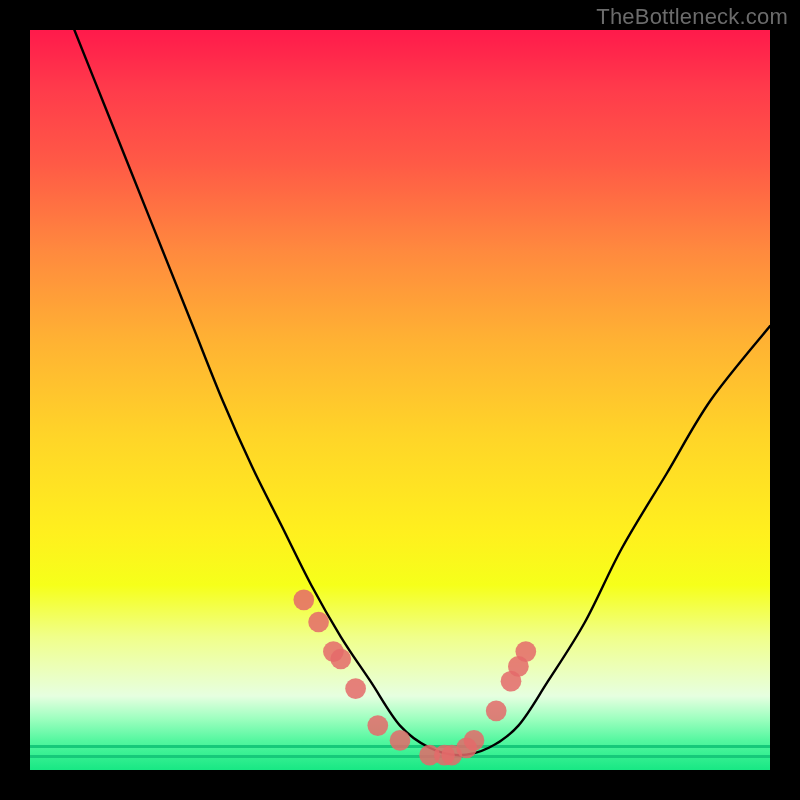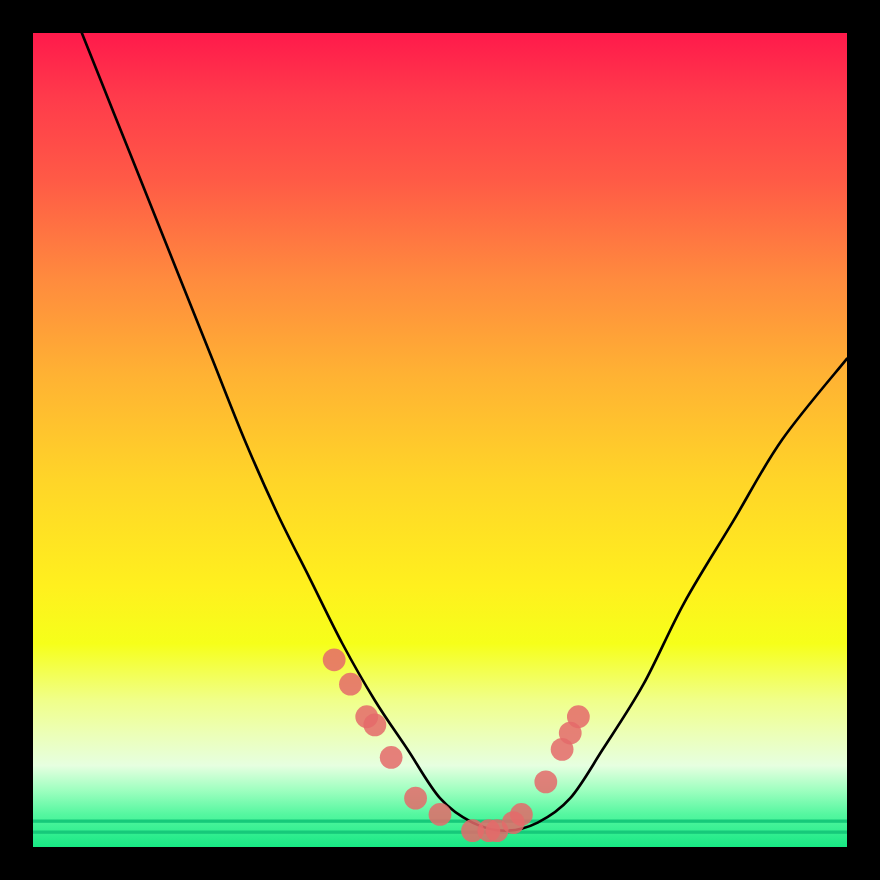--- a/index.html
+++ b/index.html
@@ -67,20 +67,21 @@
     left: 0;
     width: 740px;
     height: 740px;
     pointer-events: none;
   }
 </style>
 </head>
 <body>
 
 <div class="frame">
+  <div class="watermark">TheBottleneck.com</div>
 
   <div class="plot-area">
     <div class="band b1"></div>
     <div class="band b2"></div>
     <svg class="curve" viewBox="0 0 740 740" preserveAspectRatio="none">
       <path id="curve-path" fill="none" stroke="#000000" stroke-width="2.4" stroke-linecap="round" d="M 44.4,0 C 49.33333333333333,12.333333333333334 64.13333333333333,49.33333333333333 74,74 C 83.86666666666667,98.66666666666667 93.73333333333335,123.33333333333333 103.60000000000001,148 C 113.46666666666667,172.66666666666666 123.33333333333331,197.33333333333334 133.2,222 C 143.06666666666666,246.66666666666666 152.93333333333334,271.3333333333333 162.8,296 C 172.66666666666669,320.6666666666667 182.53333333333333,346.56666666666666 192.4,370 C 202.26666666666668,393.43333333333334 212.13333333333333,415.6333333333334 222,436.6 C 231.86666666666667,457.56666666666666 241.73333333333335,476.0666666666666 251.60000000000002,495.79999999999995 C 261.4666666666667,515.5333333333333 271.3333333333333,536.5 281.2,555 C 291.06666666666666,573.5 300.93333333333334,590.7666666666667 310.8,606.8 C 320.6666666666667,622.8333333333333 330.53333333333336,636.4000000000001 340.40000000000003,651.2 C 350.2666666666667,666 360.1333333333333,684.5 370,695.6 C 379.8666666666667,706.7 389.73333333333335,712.8666666666666 399.6,717.8 C 409.4666666666667,722.7333333333333 419.3333333333333,725.2 429.2,725.2 C 439.06666666666666,725.2 448.93333333333334,722.7333333333333 458.8,717.8 C 468.6666666666667,712.8666666666666 478.53333333333336,706.7 488.40000000000003,695.6 C 498.2666666666667,684.5 506.9,668.4666666666667 518,651.2 C 529.1,633.9333333333334 542.6666666666666,614.2 555,592 C 567.3333333333334,569.8 578.4333333333334,542.6666666666666 592,518 C 605.5666666666666,493.3333333333333 621.5999999999999,468.6666666666667 636.4,444 C 651.2,419.3333333333333 663.5333333333334,394.6666666666667 680.8000000000001,370 C 698.0666666666667,345.3333333333333 730.1333333333333,308.3333333333333 740,296"></path>
       <g id="marker-group">
           <circle cx="273.8" cy="569.8" r="10.36" fill="#e46a6a" fill-opacity="0.85"></circle>
           <circle cx="288.6" cy="592" r="10.36" fill="#e46a6a" fill-opacity="0.85"></circle>
           <circle cx="303.4" cy="621.6" r="10.36" fill="#e46a6a" fill-opacity="0.85"></circle>

